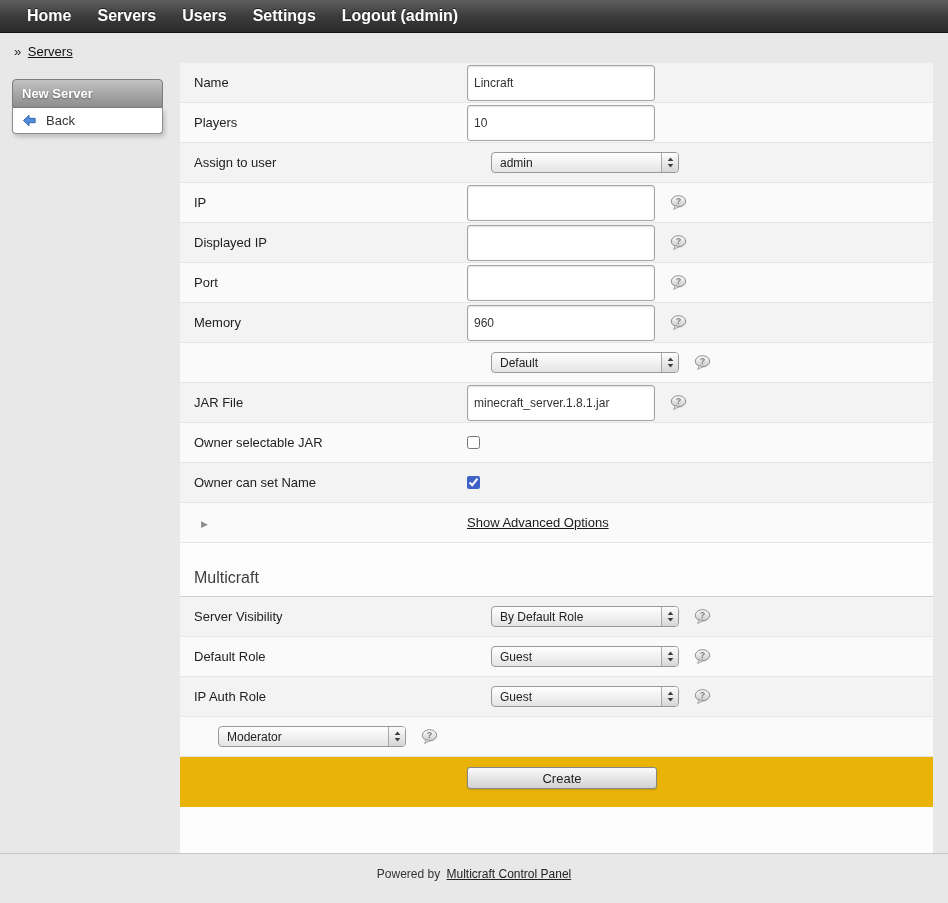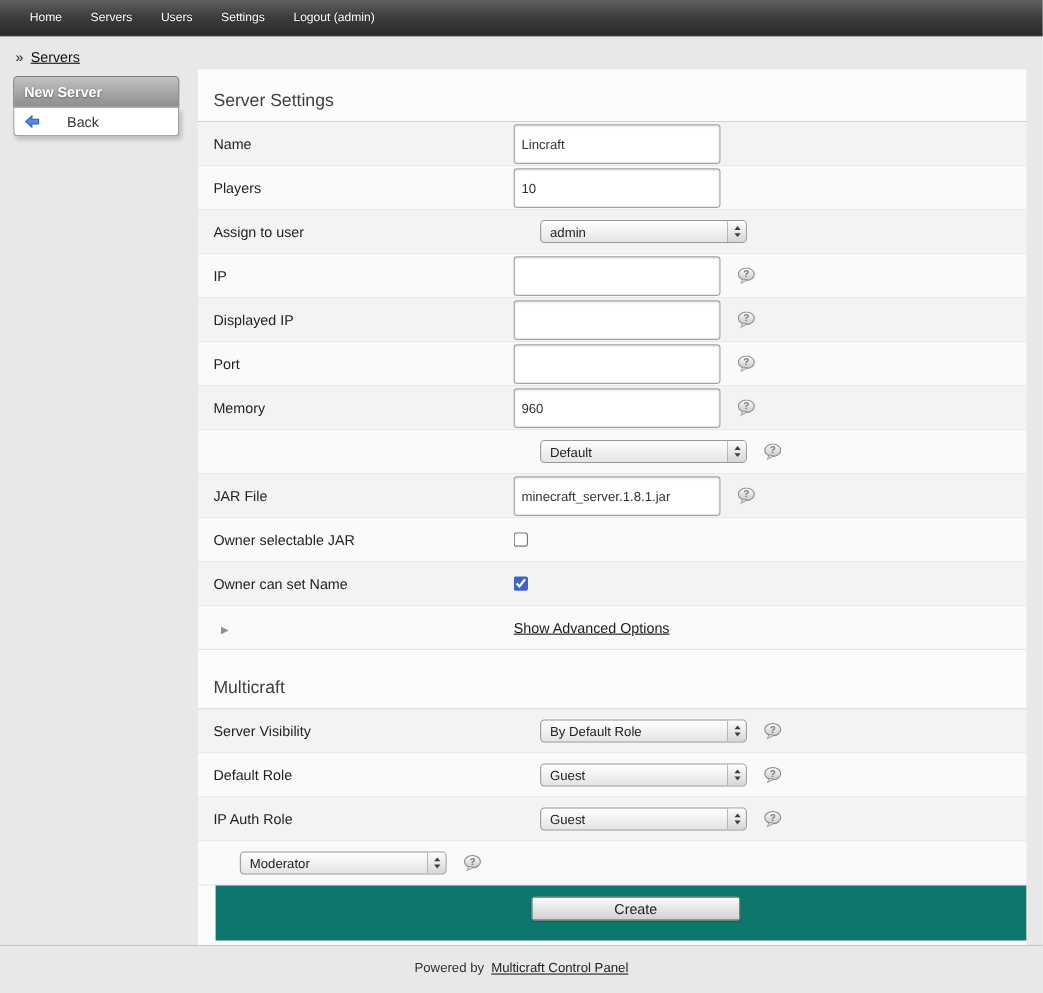--- a/index.html
+++ b/index.html
@@ -14,43 +14,43 @@
   .topnav {
     height: 33px;
     background: linear-gradient(#5f5f5f, #3c3c3c 50%, #2a2a2a);
     border-bottom: 1px solid #131313;
     display: flex;
     align-items: center;
     padding: 0 14px;
   }
   .nav-item {
     color: #fff;
-    font-size: 11px;
-    font-weight: normal;
+    font-size: 16px;
+    font-weight: bold;
     padding: 0 13px;
     text-decoration: none;
     text-shadow: 0 -1px 0 rgba(0,0,0,.6);
     cursor: pointer;
   }
   
   .breadcrumb { padding: 11px 0 4px 14px; font-size: 13px; color: #222; }
   .breadcrumb a { color: #111; text-decoration: underline; cursor: pointer; margin-left: 3px; }
   
   .page { position: relative; }
-  .sidebar { position: absolute; left: 12px; top: 6px; width: 151px; z-index: 2; }
+  .sidebar { position: absolute; left: 12px; top: 16px; width: 151px; z-index: 2; }
   .sidebar-title {
     background: linear-gradient(#c2c2c2, #8d8d8d);
     color: #fff; font-size: 13px; font-weight: bold;
     padding: 6px 9px;
     border: 1px solid #7d7d7d;
     border-radius: 4px 4px 0 0;
     text-shadow: 0 1px 2px rgba(0,0,0,.4);
   }
   .sidebar-back {
-    display: flex; align-items: center; gap: 24px;
+    display: flex; align-items: center; gap: 9px;
     background: #fff;
     border: 1px solid #8d8d8d; border-top: none;
     border-radius: 0 0 4px 4px;
     padding: 5px 9px;
     font-size: 13px; color: #333;
     cursor: pointer; text-decoration: none;
     box-shadow: 2px 3px 4px rgba(0,0,0,.18);
   }
   
   .content {
@@ -100,21 +100,21 @@
     width: 17px; height: 100%;
     border-left: 1px solid #a8a8a8;
     display: flex; align-items: center; justify-content: center;
     background: linear-gradient(#fdfdfd, #d6d6d6);
     border-radius: 0 3px 3px 0;
   }
   .help { display: inline-flex; cursor: pointer; }
   input[type="checkbox"] { width: 13px; height: 13px; accent-color: #3f62c6; cursor: pointer; }
   .tri { color: #8d8d8d; font-size: 9px; padding-left: 7px; }
   .adv-link { font-size: 13px; color: #1a1a1a; text-decoration: underline; cursor: pointer; }
-  .button-row { padding: 10px 0 18px 287px; background: #0f766e; margin-left: 16px; }
+  .button-row { padding: 10px 0 18px 287px; background: #eab308; }
   .create-button {
     width: 190px; height: 22px;
     background: linear-gradient(#fbfbfb, #d1d1d1);
     border: 1px solid #878787; border-radius: 3px;
     font-size: 13px; color: #222;
     cursor: pointer;
     box-shadow: 0 1px 2px rgba(0,0,0,.15);
     font-family: "Liberation Sans", "DejaVu Sans", sans-serif;
   }
   .footer {
@@ -159,21 +159,20 @@
         <svg width="15" height="15" viewBox="0 0 16 16">
           <path d="M7.5 2.5 L1.5 8 L7.5 13.5 L7.5 10.3 L14 10.3 L14 5.7 L7.5 5.7 Z" fill="#4f8edc" stroke="#2d5fa6" stroke-width="1"></path>
         </svg>
       </span>
       <span>Back</span>
     </a>
   </aside>
 
   <main class="content">
 
-    <h2 class="section-title">Server Settings</h2>
 
     <div class="rows">
 
       <div class="form-row">
         <label class="row-label">Name</label>
         <div class="row-control">
           <input type="text" class="text-input" value="Lincraft" style="">
         </div>
       </div>
 

